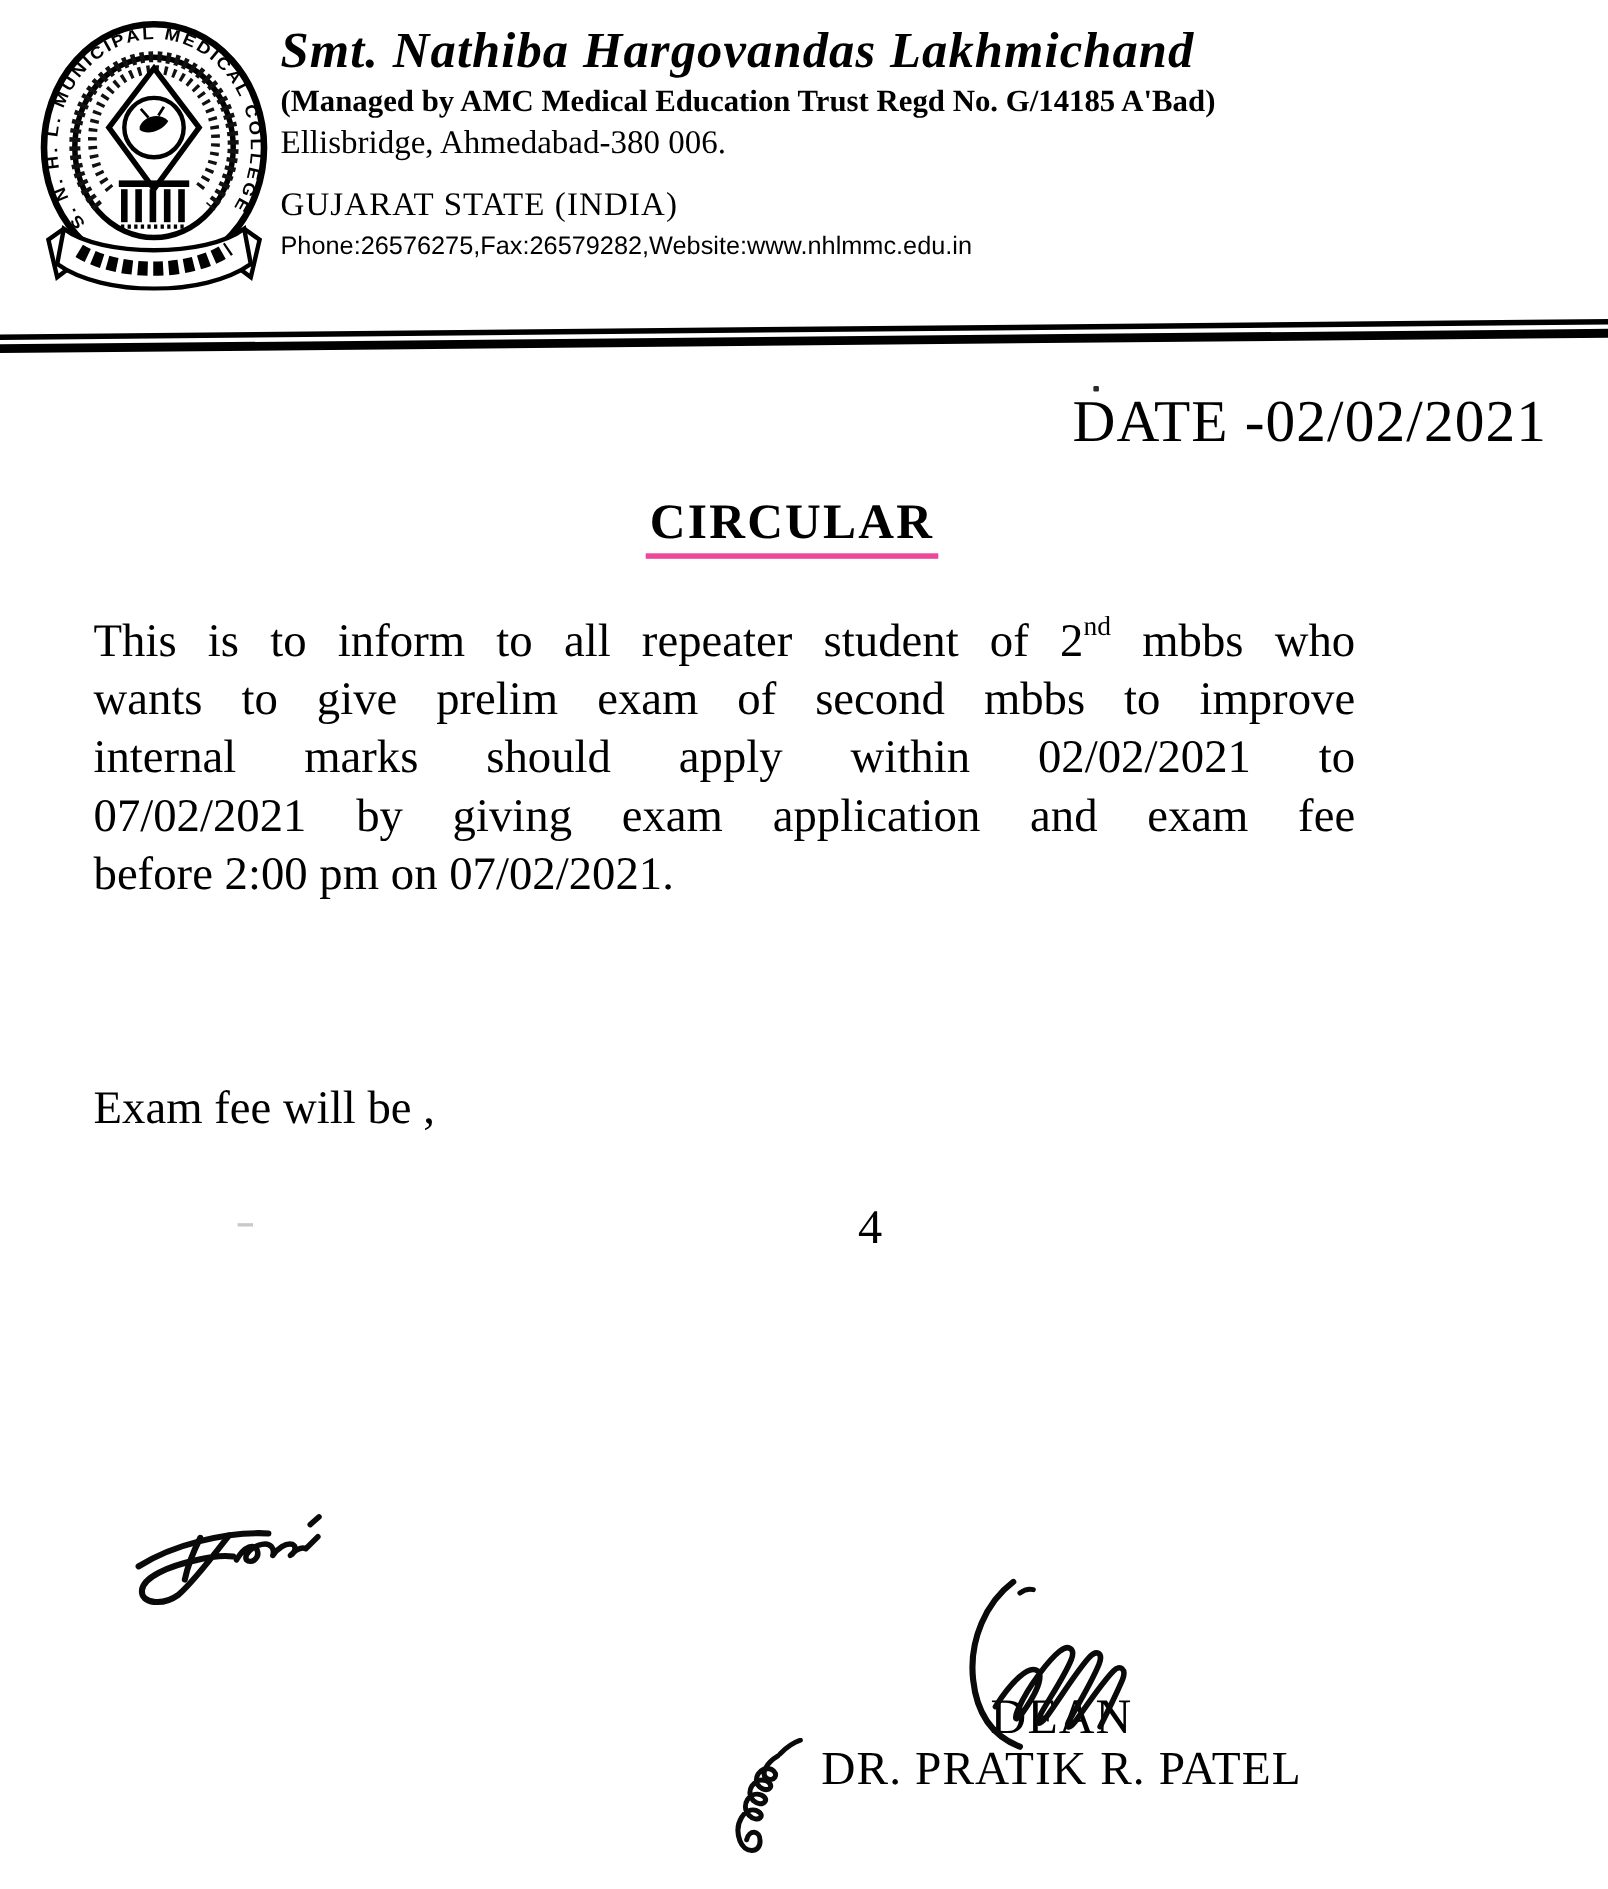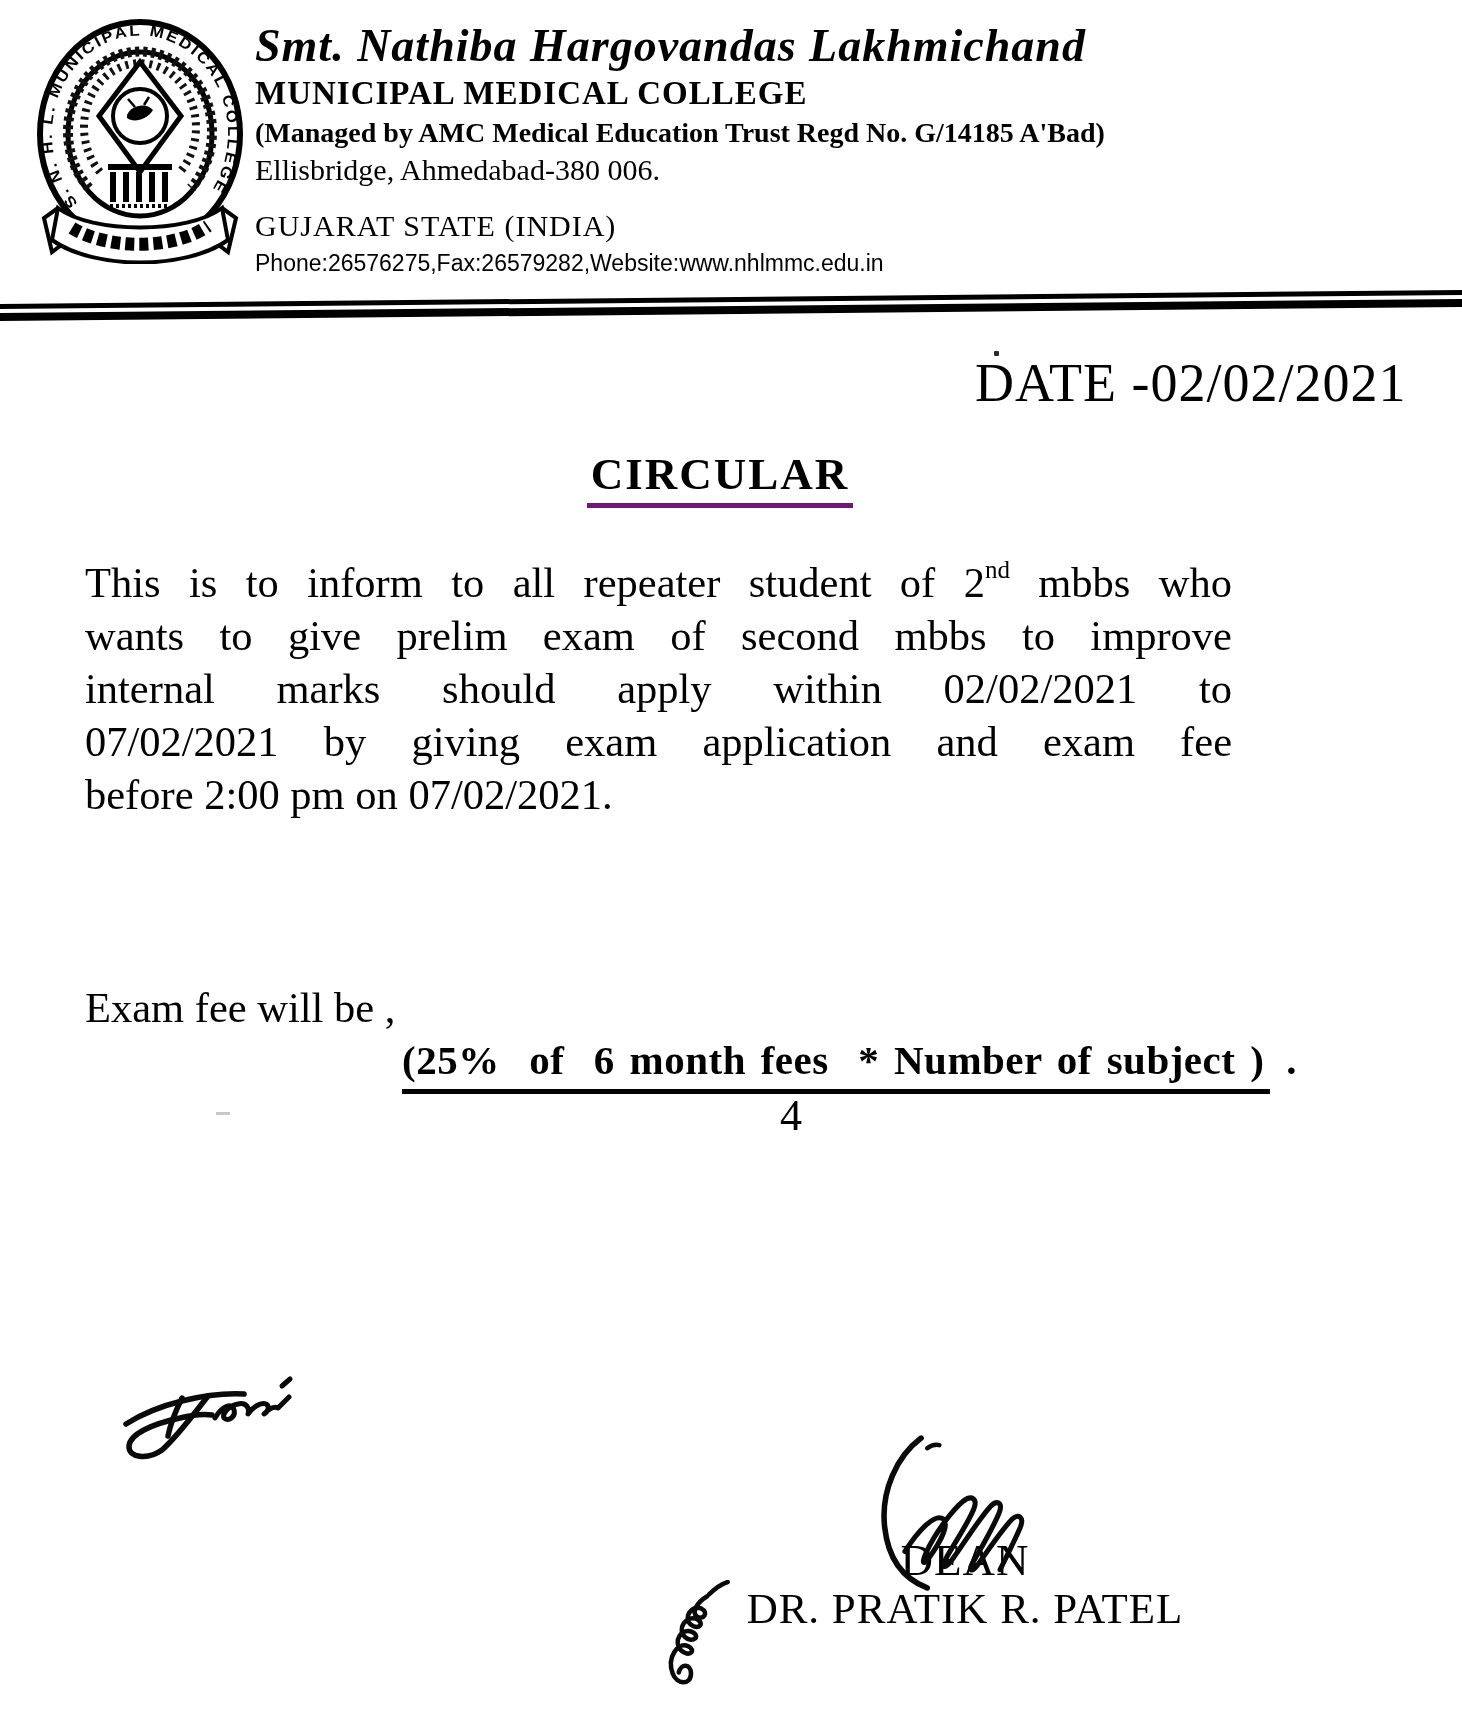--- a/index.html
+++ b/index.html
@@ -18,21 +18,21 @@
   .contact   { font-family:"Liberation Sans", sans-serif; font-size:23px; margin-top:7px; }
   
   .rule { position:absolute; left:-6px; top:297px; width:1474px; transform:rotate(-0.55deg); }
   .rule .r1 { height:5px; background:#000; }
   .rule .rgap { height:4px; }
   .rule .r2 { height:8px; background:#000; }
   
   .stray-dot { position:absolute; left:994px; top:351px; width:5px; height:5px; background:#2a2a2a; border-radius:1px; }
   .date { position:absolute; left:975px; top:352px; font-size:54px; letter-spacing:1px; white-space:nowrap; }
   .circ-wrap { position:absolute; left:0; top:448px; width:1440px; text-align:center; }
-  .circ { display:inline-block; font-size:45px; font-weight:bold; letter-spacing:2px; border-bottom:5px solid #701a75; padding:0 4px 3px 4px; }
+  .circ { display:inline-block; font-size:45px; font-weight:bold; letter-spacing:2px; border-bottom:5px solid #ec4899; padding:0 4px 3px 4px; }
   
   .bodypar { position:absolute; left:85px; top:556px; width:1147px; font-size:42.5px; line-height:53px; }
   .jl { text-align:justify; text-align-last:justify; }
   .bodypar sup { font-size:25px; line-height:0; vertical-align:super; position:relative; top:-4px; }
   .fee-intro { position:absolute; left:85px; top:983px; font-size:42.5px; }
   .formula-row { position:absolute; left:402px; top:1036px; font-size:41px; font-weight:bold; white-space:nowrap; }
   .fu { display:inline-block; border-bottom:5px solid #000; padding:0 6px 5px 0; white-space:pre; word-spacing:4px; letter-spacing:0.5px; }
   .fsuffix { margin-left:16px; }
   .denom { position:absolute; left:765px; top:1090px; width:52px; text-align:center; font-size:44px; }
   .faint-dash { position:absolute; left:216px; top:1112px; width:14px; height:3px; background:#c8c8c8; }
@@ -79,21 +79,20 @@
     <g>
       <path d="M 30,196 L 16,206 L 24,240 L 36,231" fill="#fff" stroke="#000" stroke-width="4"></path>
       <path d="M 194,196 L 208,206 L 200,240 L 188,231" fill="#fff" stroke="#000" stroke-width="4"></path>
       <path d="M 30,196 C 64,222 160,222 194,196 L 200,228 C 158,258 66,258 24,228 Z" fill="#fff" stroke="#000" stroke-width="4"></path>
       <path d="M 44,216 C 80,238 146,238 180,214" fill="none" stroke="#000" stroke-width="13" stroke-dasharray="9 5"></path>
     </g>
   </svg>
 
   <div class="head-text">
     <div class="college">Smt. Nathiba Hargovandas Lakhmichand</div>
-    <div class="inst">MUNICIPAL MEDICAL COLLEGE</div>
     <div class="managed">(Managed by AMC Medical Education Trust Regd No. G/14185 A'Bad)</div>
     <div class="addr">Ellisbridge, Ahmedabad-380 006.</div>
     <div class="state">GUJARAT STATE (INDIA)</div>
     <div class="contact">Phone:26576275,Fax:26579282,Website:www.nhlmmc.edu.in</div>
   </div>
 
   <div class="rule">
     <div class="r1"></div>
       <div class="rgap"></div>
       <div class="r2"></div>
@@ -109,23 +108,20 @@
 
   <div class="bodypar">
     <div class="jl"><span>This is to inform to all repeater student of 2</span><sup>nd</sup><span> mbbs who</span></div>
     <div class="jl">wants to give prelim exam of second mbbs to improve</div>
     <div class="jl">internal marks should apply within 02/02/2021 to</div>
     <div class="jl">07/02/2021 by giving exam application and exam fee</div>
     <div>before 2:00 pm on 07/02/2021.</div>
   </div>
 
   <div class="fee-intro">Exam fee will be ,</div>
-  <div class="formula-row">
-    <span class="fu">(25%  of  6 month fees  * Number of subject )</span><span class="fsuffix">.</span>
-  </div>
   <div class="denom">4</div>
   <div class="faint-dash"></div>
 
   <svg class="sig sig-left" viewBox="0 0 185 100" xmlns="http://www.w3.org/2000/svg">
     <path stroke-width="5.5" d="M 14,62 C 45,42 95,30 132,32"></path>
     <path stroke-width="5.5" d="M 96,34 C 82,52 64,76 50,88 C 36,98 16,96 17,84 C 18,72 40,62 68,56 C 80,53 92,52 100,53"></path>
     <path stroke-width="5.5" d="M 70,36 C 64,48 58,64 56,74"></path>
     <path stroke-width="5" d="M 103,56 C 110,44 120,40 122,48 C 124,55 116,60 112,56 C 110,52 116,44 126,42 C 134,40 138,46 136,52 C 140,46 148,40 154,42 C 158,44 156,50 152,52 C 156,48 162,44 166,46 C 170,42 174,38 177,35"></path>
     <path stroke-width="5" d="M 170,24 L 178,17"></path>
   </svg>

